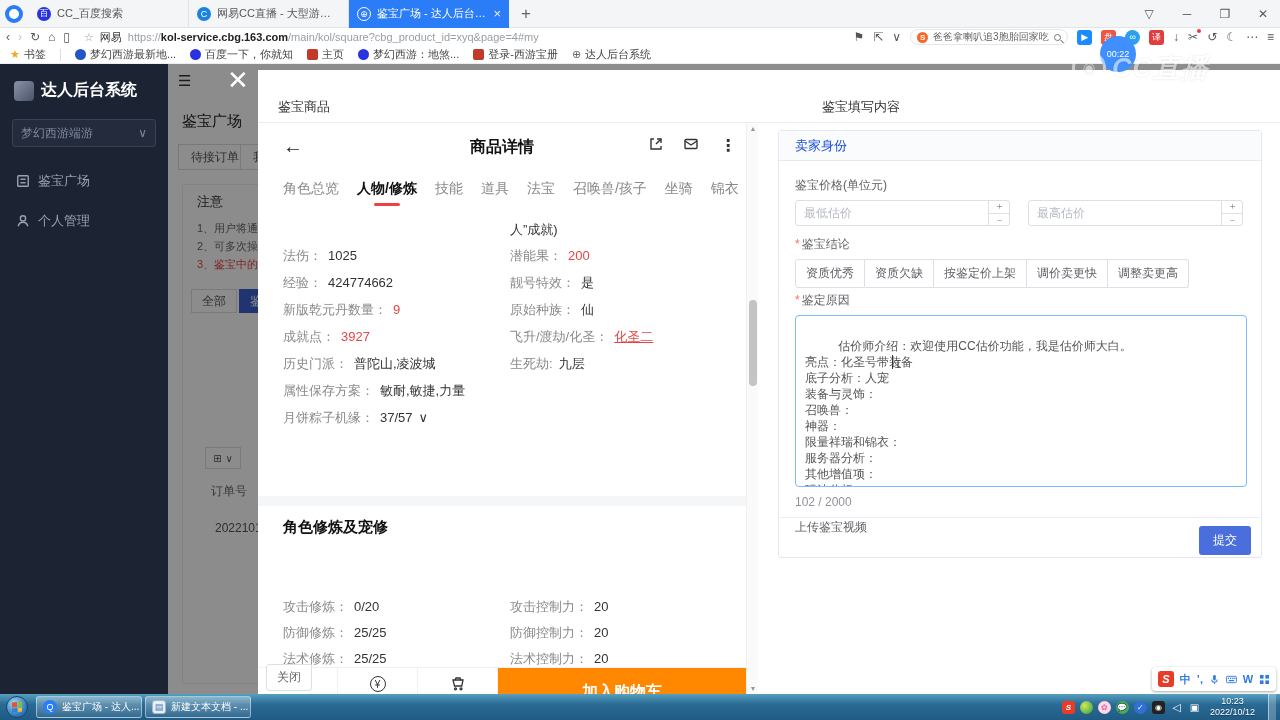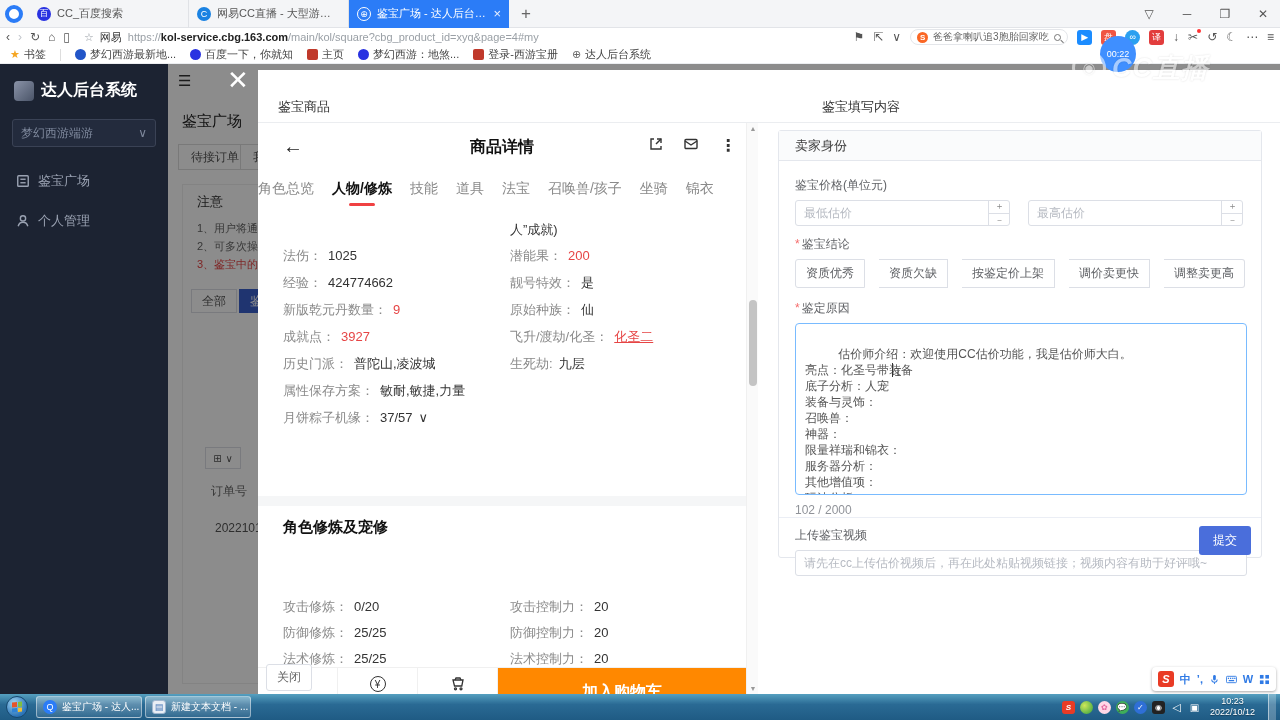--- a/index.html
+++ b/index.html
@@ -66,21 +66,21 @@
   .m-head-l{ position:absolute; left:20px; top:28px; font-size:13px; color:#333;}
   .m-head-r{ position:absolute; left:564px; top:28px; font-size:13px; color:#333;}
   .m-divider{ position:absolute; left:0; top:52px; width:1022px; height:1px; background:#ebedf0;}
 
   
   .prod{ position:absolute; left:0; top:53px; width:500px; height:571px; background:#fff;}
   .p-hdr{ position:absolute; left:0; top:0; width:488px; height:48px; background:#fff;}
   .p-back{ position:absolute; left:25px; top:12px; font-size:20px; color:#222;}
   .p-title{ position:absolute; left:0; width:488px; text-align:center; top:14px; font-size:16px; font-weight:bold; color:#111;}
   .p-hico{ position:absolute; top:13px; color:#333;}
-  .p-tabs{ position:absolute; left:0; top:48px; width:488px; height:36px; background:#fff; display:flex; align-items:center; gap:18px; font-size:14px; color:#8a8a8a; z-index:3;}
+  .p-tabs{ position:absolute; left:0; top:48px; width:488px; height:36px; background:#fff; display:flex; align-items:center; gap:18px; padding-left:25px; font-size:14px; color:#8a8a8a; z-index:3;}
   .p-tabs .at{ color:#111; font-weight:bold; position:relative;text-align:right;}
   .p-tabs .at::after{ content:""; position:absolute; left:50%; transform:translateX(-50%); bottom:-8px; width:26px; height:3px; border-radius:2px; background:#f04142;}
   .stats{ position:absolute; left:0; top:84px; width:488px;}
   .srow{ position:absolute; font-size:13px; white-space:nowrap;}
   .slab{ color:#8a8a8a;}
   .sval{ color:#333; margin-left:6px;}
   .sval.red{ color:#e64545;}
   .sval.rlink{ color:#e64545; text-decoration:underline;}
   .clip2{ position:absolute; left:252px; top:14px; width:220px; font-size:13px; color:#333;}
   .gapband{ position:absolute; left:0; top:373px; width:488px; height:10px; background:#f5f6f7;}
@@ -91,32 +91,32 @@
   .yen{ width:16px;height:16px;border:1.3px solid #333;border-radius:50%;font-size:10px;display:flex;align-items:center;justify-content:center;}
   .btn-cart{ flex:1; background:#ff8800; color:#fff; font-size:16px; font-weight:bold; display:flex; align-items:center; justify-content:center;}
   .btn-buy{ flex:1; background:#f73b3b; color:#fff; font-size:16px; font-weight:bold; display:flex; align-items:center; justify-content:center;}
   .pscroll{ position:absolute; left:488px; top:0; width:12px; height:571px; background:#fafafa; border-left:1px solid #f0f0f0;}
   .pscroll .arr{ position:absolute; left:0; width:12px; text-align:center; font-size:7px; color:#999;}
   .pscroll .thumb{ position:absolute; left:2px; top:177px; width:8px; height:86px; background:#c4c4c4; border-radius:4px;}
   .closebtn{ position:absolute; left:8px; top:594px; padding:4px 10px; border:1px solid #dcdfe6; border-radius:3px; color:#666; font-size:12px; background:#fff;}
 
   
   .form-card{ position:absolute; left:520px; top:60px; width:484px; height:428px; border:1px solid #e4e7ed; border-radius:3px; background:#fff;}
-  .fc-hdr{ height:30px; border-bottom:1px solid #e4e7ed; background:#fafbfc; display:flex; align-items:center; padding:0 16px; color:#404040; font-size:13px;}
+  .fc-hdr{ height:30px; border-bottom:1px solid #e4e7ed; background:#fafbfc; display:flex; align-items:center; padding:0 16px; color:#1d4ed8; font-size:13px;}
   .fc-body{ position:relative; padding:12px 16px 0;}
   .flabel{ font-size:12px; color:#606266; margin:4px 0 6px;}
   .flabel .req{ color:#f56c6c; margin-right:2px;}
   .pricerow{ display:flex; gap:18px;}
   .numwrap{ position:relative; width:215px;}
   .numwrap input{ width:100%; height:26px; border:1px solid #dcdfe6; border-radius:3px; padding:0 30px 0 8px; font-size:12px; color:#404040;}
   .numwrap input::placeholder{ color:#b6bac2;}
   .spin{ position:absolute; right:0; top:0; width:22px; height:26px; border-left:1px solid #dcdfe6; display:flex; flex-direction:column;}
   .spin span{ flex:1; display:flex; align-items:center; justify-content:center; font-size:9px; color:#888;}
   .spin span:first-child{ border-bottom:1px solid #dcdfe6;}
-  .cgroup{ display:flex; margin-bottom:12px;justify-content:space-between;}
+  .cgroup{ display:flex; margin-bottom:4px;}
   .cbtn{ border:1px solid #dcdfe6; border-left:none; background:#fff; color:#606266; font-size:12px; padding:5px 10px; white-space:nowrap;}
   .cbtn:first-child{ border-left:1px solid #dcdfe6; border-radius:3px 0 0 3px;}
   .cbtn:last-child{ border-radius:0 3px 3px 0;}
   .reasonbox{ position:relative; width:452px; height:172px; border:1px solid #79bbff; border-radius:4px; padding:6px 9px; font-size:12px; line-height:16px; color:#555; white-space:pre-wrap; overflow:hidden;}
   .caret{ position:absolute; left:96px; top:39px; width:1px; height:14px; background:#333;}
   .ibeam{ position:absolute; left:99px; top:40px; font-size:11px; color:#444;}
   .counter{ font-size:12px; color:#909399; margin:8px 0 10px;}
   .vidinput{ width:452px; height:26px; border:1px solid #dcdfe6; border-radius:3px; padding:0 8px; font-size:12px; color:#333;}
   .vidinput::placeholder{ color:#b6bac2;}
   .fc-foot{ position:absolute; left:0; bottom:0; width:482px; height:40px; border-top:1px solid #ebeef5; }
@@ -430,21 +430,20 @@
 服务器分析：
 其他增值项：
 玩法分析：
 
 满意的话请给个好评哦，您的支持是我们最大的动力</span>
           <span class="caret"></span>
           <span class="ibeam">Ɪ</span>
         </div>
         <div class="counter">102 / 2000</div>
         <div class="flabel">上传鉴宝视频</div>
-        <input class="vidinput" type="text" placeholder="请先在cc上传估价视频后，再在此处粘贴视频链接；视频内容有助于好评哦~" style="">
       </div>
       <div class="fc-foot">
         <button class="submit">提交</button>
       </div>
     </div>
 
     <button class="closebtn">关闭</button>
   </div>
 
   <div class="close-x">✕</div>

